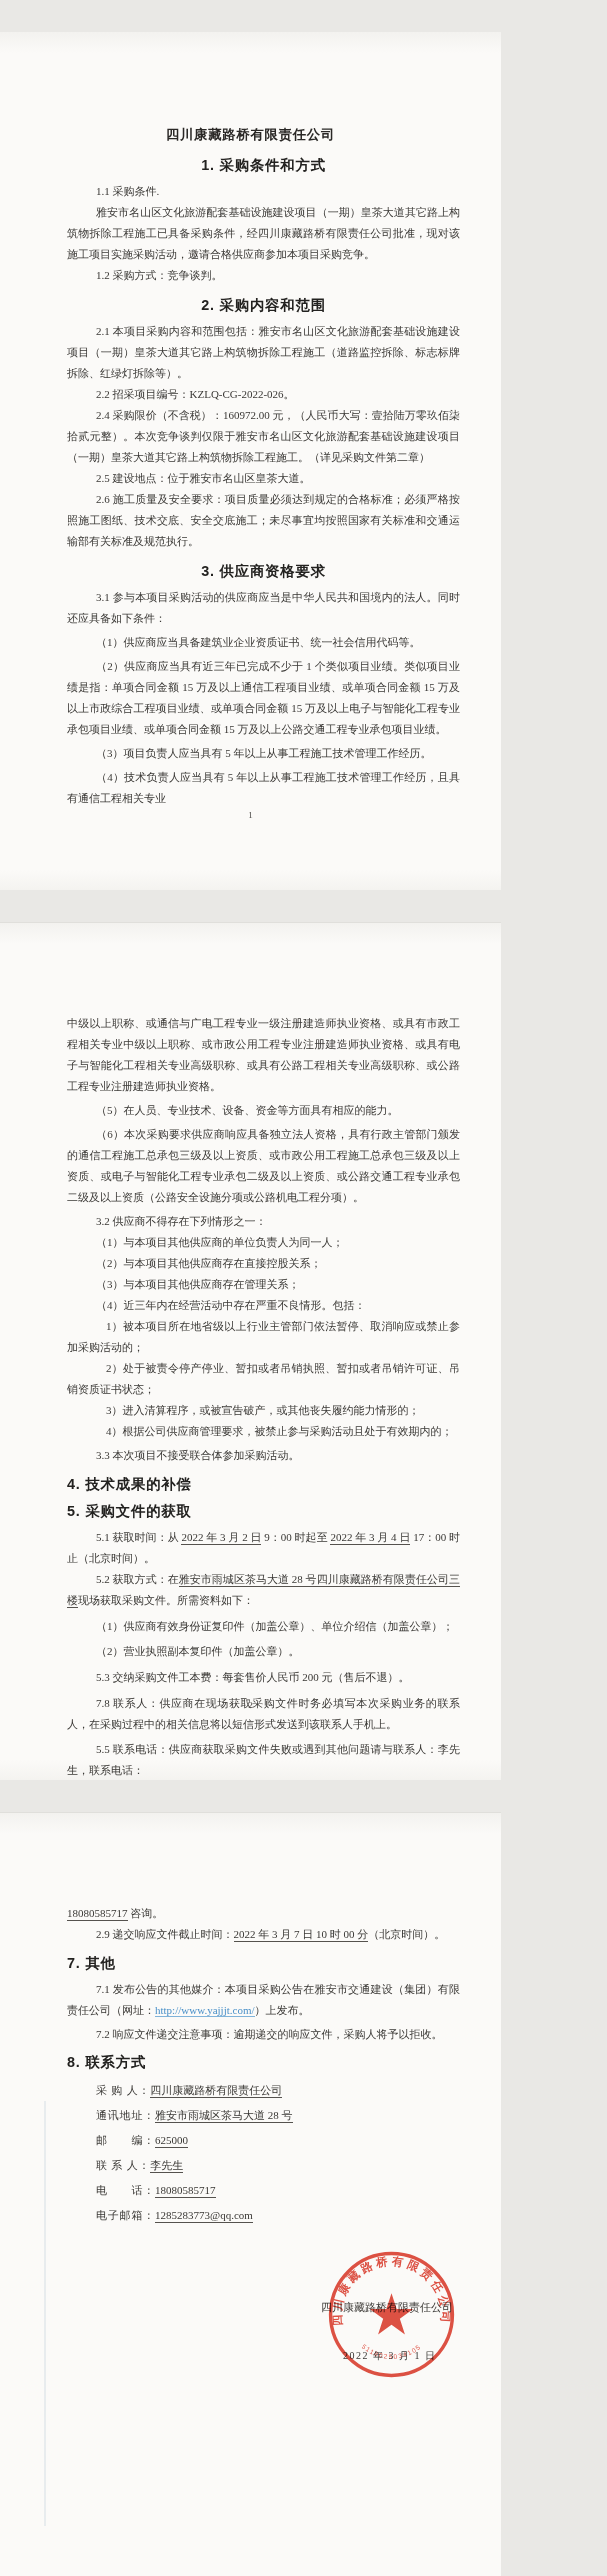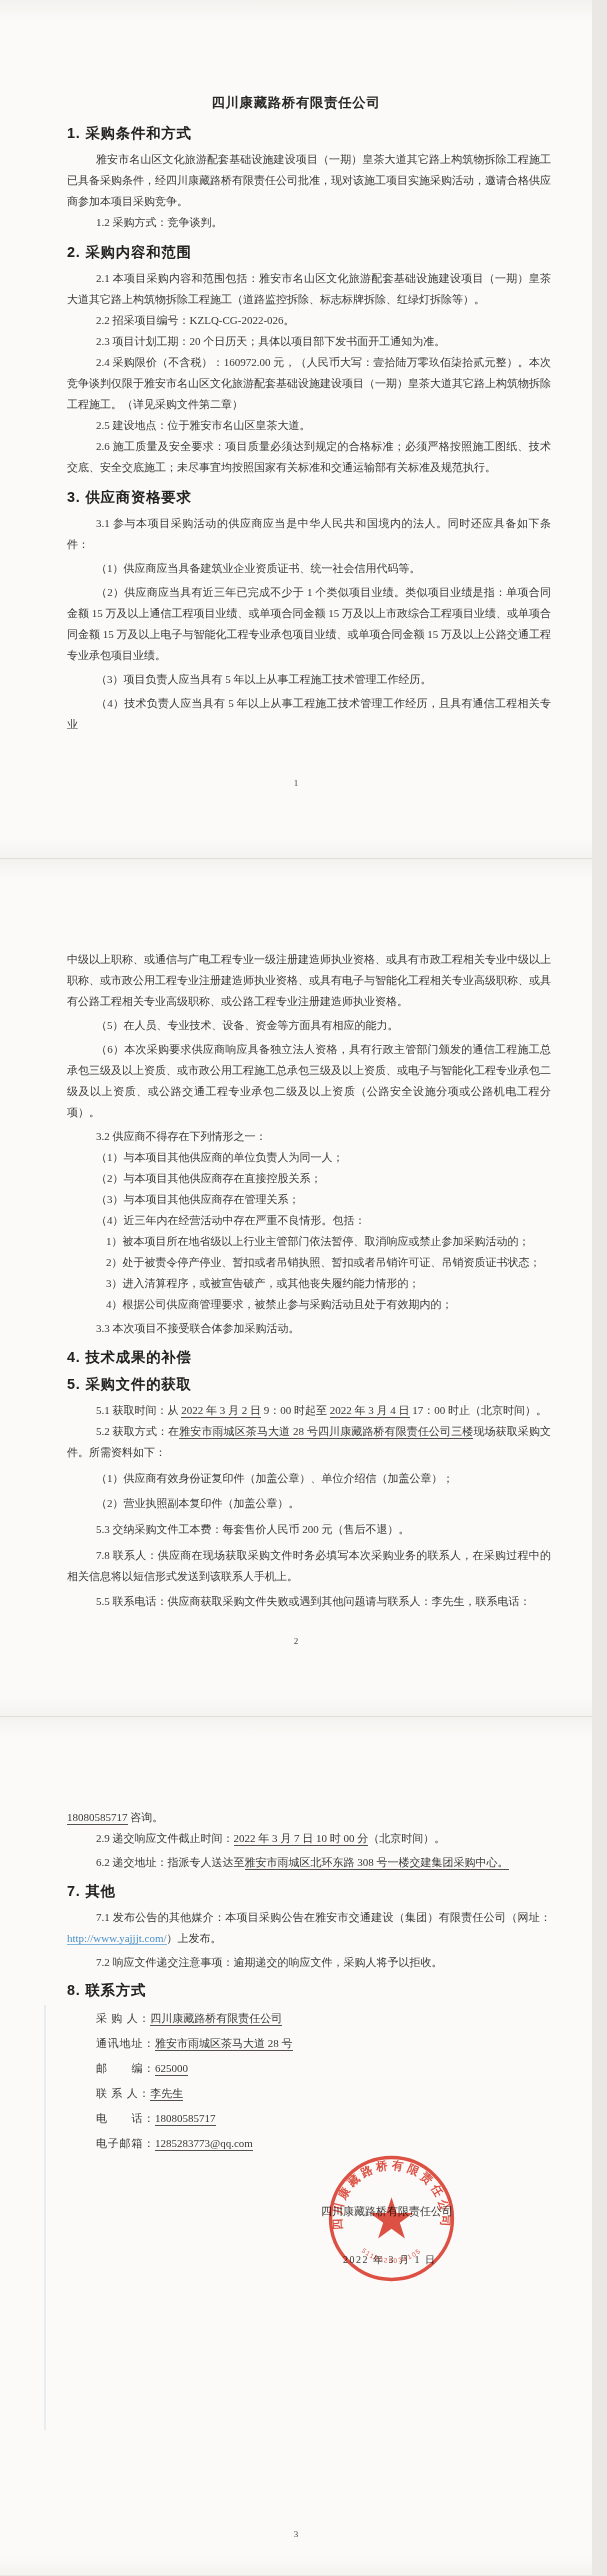--- a/index.html
+++ b/index.html
@@ -1,30 +1,30 @@
 <!DOCTYPE html>
 <html style="font-size:12px"><head>
 <meta charset="utf-8">
 <style>
   html,body{margin:0;padding:0;background:#e9e8e5;}
   body{width:607px;font-family:"Liberation Serif","DejaVu Serif",serif;color:#34322f;}
   .doc{width:607px;}
-  .page{position:relative;width:592px;height:858px;box-sizing:border-box;
+  .page{position:relative;width:501px;height:858px;box-sizing:border-box;
         padding:0 41px 0 67px;overflow:hidden;
-        background:linear-gradient(180deg,#f3f2ef 0,#fbfaf8 21px,#fbfaf8 calc(100% - 20px),#f4f3f0 100%);}
+        background:linear-gradient(180deg,#f3f2ef 0,#fbfaf8 21px,#fbfaf8 calc(100% - 20px),#f4f3f0 100%);margin-top:32px;}
   .page + .page{border-top:0.8px solid #e0dfdb;height:858px;}
   .page:last-child{height:859px;}
   .p{font-size:11px;line-height:21px;margin:0;text-align:justify;color:#3a3835;}
   .ind{text-indent:29px;}
   .ind2{text-indent:39px;}
   .mt4{margin-top:3px;}
   .mt6{margin-top:4.6px;}
   .h{font-family:"Liberation Sans","DejaVu Sans",sans-serif;font-weight:700;
      font-size:14.4px;line-height:20px;margin:7.6px 0 6px 0;color:#232220;letter-spacing:0.8px;}
-  .h.big-gap{margin-top:9px;}
+  .h.big-gap{margin-top:9px;text-align:center;}
   .titles{padding-top:91px;transform:translateX(-13px);}
   .title{text-align:center;font-weight:700;font-size:13.3px;line-height:23px;margin:0;
          color:#2a2826;letter-spacing:0.8px;}
   .pagenum{position:absolute;left:0;right:0;text-align:center;font-size:9px;color:#4a4845;}
   .pn1{bottom:70px;} .pn2{bottom:70px;} .pn3{bottom:36px;}
   .u{border-bottom:0.8px solid #55524e;padding-bottom:0.8px;}
   .url{color:#4a90c8;border-bottom:0.8px solid #7fb3d9;padding-bottom:0.8px;}
   .contact{margin-top:4.6px;}
   .contact .row{font-size:11px;line-height:25px;margin:0 0 0 29px;color:#3a3835;}
   .contact .lbl{letter-spacing:0.8px;}
@@ -40,27 +40,27 @@
 <body>
 
 <div class="doc">
 
   <div class="page">
     <div class="titles">
       <p class="title">四川康藏路桥有限责任公司</p>
     </div>
 
     <p class="h big-gap">1. 采购条件和方式</p>
+    <p class="p ind">1.1 采购条件.</p>
     <p class="p ind">雅安市名山区文化旅游配套基础设施建设项目（一期）皇茶大道其它路上构筑物拆除工程施工已具备采购条件，经四川康藏路桥有限责任公司批准，现对该施工项目实施采购活动，邀请合格供应商参加本项目采购竞争。</p>
     <p class="p ind">1.2 采购方式：竞争谈判。</p>
 
     <p class="h big-gap">2. 采购内容和范围</p>
     <p class="p ind">2.1 本项目采购内容和范围包括：雅安市名山区文化旅游配套基础设施建设项目（一期）皇茶大道其它路上构筑物拆除工程施工（道路监控拆除、标志标牌拆除、红绿灯拆除等）。</p>
     <p class="p ind">2.2 招采项目编号：KZLQ-CG-2022-026。</p>
-    <p class="p ind">2.3 项目计划工期：20 个日历天；具体以项目部下发书面开工通知为准。</p>
     <p class="p ind">2.4 采购限价（不含税）：160972.00 元，（人民币大写：壹拾陆万零玖佰柒拾贰元整）。本次竞争谈判仅限于雅安市名山区文化旅游配套基础设施建设项目（一期）皇茶大道其它路上构筑物拆除工程施工。（详见采购文件第二章）</p>
     <p class="p ind">2.5 建设地点：位于雅安市名山区皇茶大道。</p>
     <p class="p ind">2.6 施工质量及安全要求：项目质量必须达到规定的合格标准；必须严格按照施工图纸、技术交底、安全交底施工；未尽事宜均按照国家有关标准和交通运输部有关标准及规范执行。</p>
 
     <p class="h big-gap">3. 供应商资格要求</p>
     <p class="p ind">3.1 参与本项目采购活动的供应商应当是中华人民共和国境内的法人。同时还应具备如下条件：</p>
     <p class="p ind mt4">（1）供应商应当具备建筑业企业资质证书、统一社会信用代码等。</p>
     <p class="p ind mt4">（2）供应商应当具有近三年已完成不少于 1 个类似项目业绩。类似项目业绩是指：单项合同金额 15 万及以上通信工程项目业绩、或单项合同金额 15 万及以上市政综合工程项目业绩、或单项合同金额 15 万及以上电子与智能化工程专业承包项目业绩、或单项合同金额 15 万及以上公路交通工程专业承包项目业绩。</p>
     <p class="p ind mt4">（3）项目负责人应当具有 5 年以上从事工程施工技术管理工作经历。</p>
     <p class="p ind mt4">（4）技术负责人应当具有 5 年以上从事工程施工技术管理工作经历，且具有通信工程相关专业</p>
@@ -97,21 +97,20 @@
 
     <div class="pagenum pn2">2</div>
   </div>
 
   <div class="page">
     <div class="scan-streak"></div>
     <div style="padding-top:90px;"></div>
     <p class="p"><span class="u">18080585717</span><span> 咨询。</span></p>
 
     <p class="p ind"><span>2.9 递交响应文件截止时间：</span><span class="u">2022 年 3 月 7 日 10 时 00 分</span><span>（北京时间）。</span></p>
-    <p class="p ind mt4"><span>6.2 递交地址：指派专人送达至</span><span class="u">雅安市雨城区北环东路 308 号一楼交建集团采购中心。</span></p>
 
     <p class="h">7. 其他</p>
     <p class="p ind"><span>7.1 发布公告的其他媒介：本项目采购公告在雅安市交通建设（集团）有限责任公司（网址：</span><span class="url">http://www.yajjjt.com/</span><span>）上发布。</span></p>
     <p class="p ind mt4">7.2 响应文件递交注意事项：逾期递交的响应文件，采购人将予以拒收。</p>
 
     <p class="h">8. 联系方式</p>
     <div class="contact">
       <p class="row"><span class="lbl">采 购 人：</span><span class="val">四川康藏路桥有限责任公司</span></p>
       <p class="row"><span class="lbl">通讯地址：</span><span class="val">雅安市雨城区茶马大道 28 号</span></p>
       <p class="row"><span class="lbl">邮　　编：</span><span class="val">625000</span></p>

